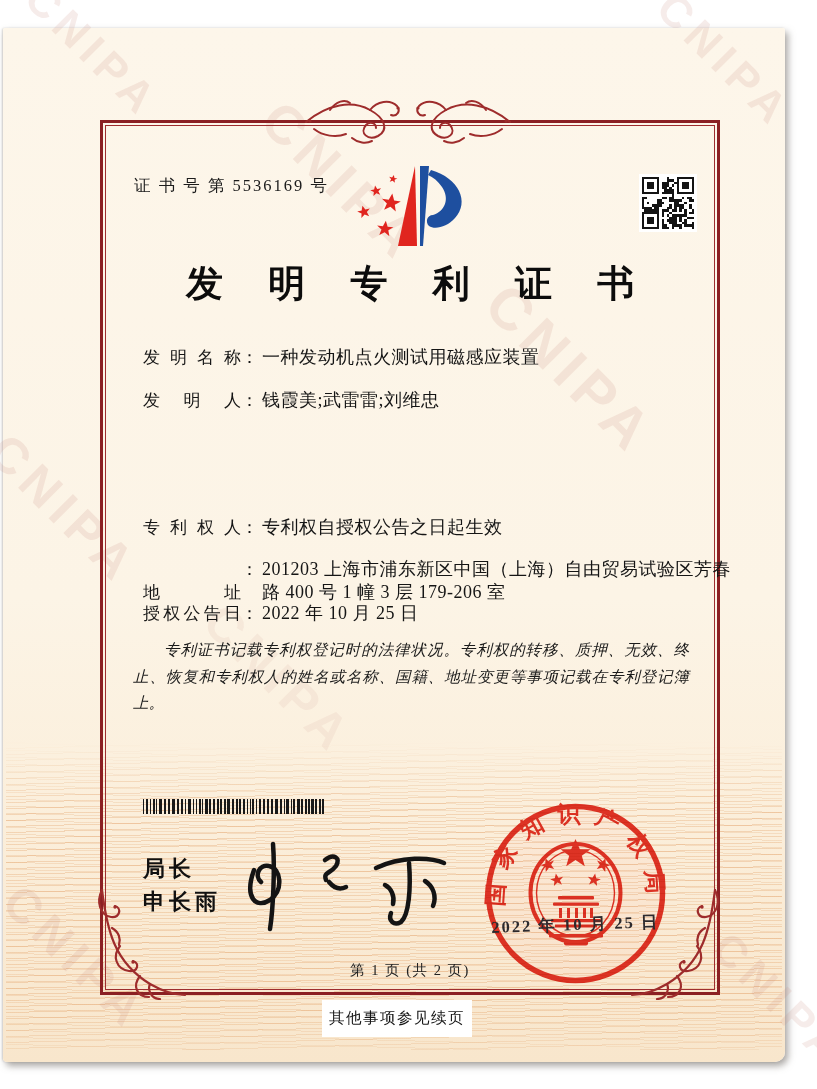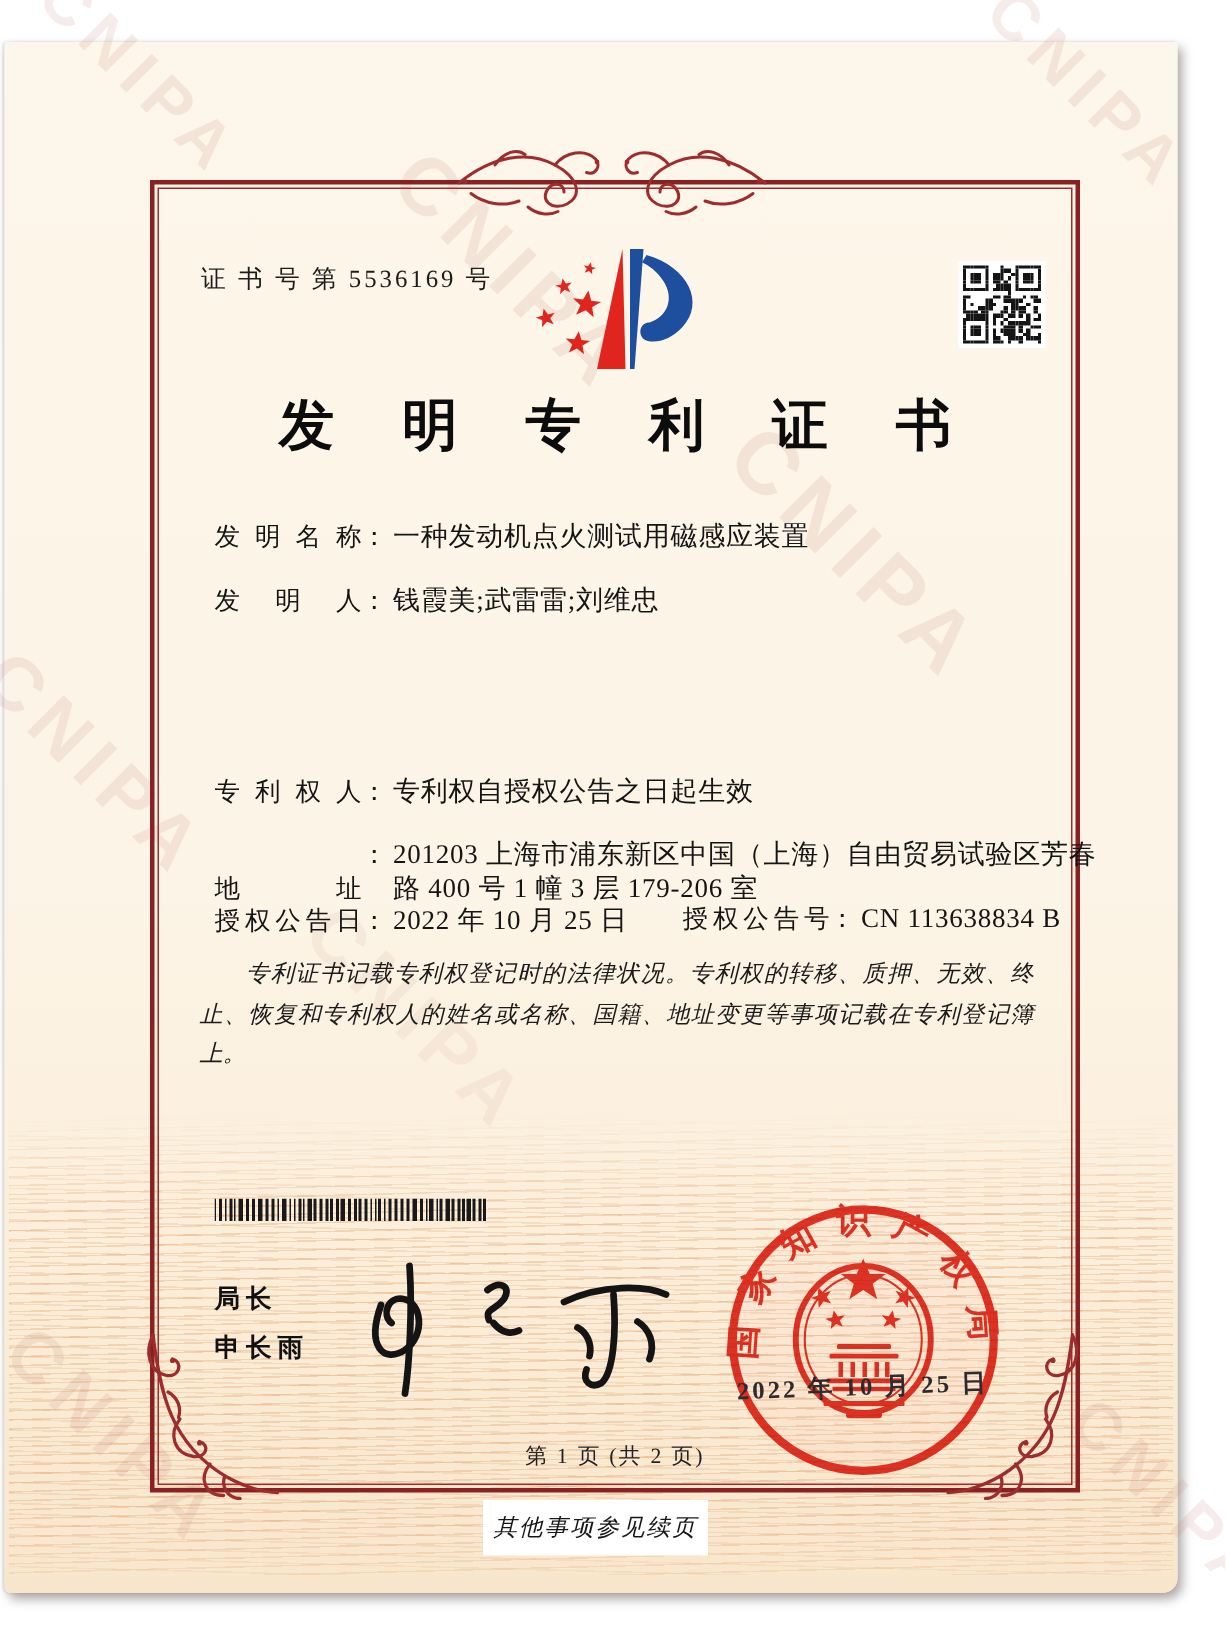--- a/index.html
+++ b/index.html
@@ -42,29 +42,29 @@
   .fcolon{font-size:17px;}
   .fvalue{margin-left:4px;letter-spacing:.5px;}
   .fvalue.wrap{display:inline-block;white-space:normal;width:472px;vertical-align:top;line-height:23px;}
   .pair2{position:absolute;left:312px;top:0;}
   
   .body-text{position:absolute;left:133px;top:637px;width:556px;font-size:15.5px;line-height:26.5px;
              text-align:justify;font-style:italic;color:#1b1b1b;}
   .body-text p{margin:0;text-indent:2em;}
   
   .official{position:absolute;left:143px;font-family:"Liberation Sans","DejaVu Sans",sans-serif;
-            font-weight:700;font-size:17px;letter-spacing:4px;color:#111;}
+            font-weight:700;font-size:22px;letter-spacing:4px;color:#111;}
   .sig{position:absolute;left:228px;top:830px;}
   
   .seal{position:absolute;left:482px;top:800px;width:187px;height:187px;mix-blend-mode:multiply;opacity:.95;}
   
   .page-num{position:absolute;left:100px;top:961px;width:620px;text-align:center;font-size:14.5px;letter-spacing:1.5px;color:#222;}
   .cont-strip{position:absolute;left:322px;top:1000px;width:150px;height:37px;background:#ffffff;
               display:flex;align-items:center;justify-content:center;}
-  .cont-strip .txt{font-size:15.5px;font-style:italic;letter-spacing:1.5px;color:#161616;}
+  .cont-strip .txt{font-size:15.5px;letter-spacing:1.5px;color:#161616;}
 </style>
 </head>
 <body>
 
 <div class="canvas">
   <div class="page"></div>
   <div class="waves"></div>
 
   <div class="wm" style="left:8px;top:25px;font-size:44px">CNIPA</div>
   <div class="wm" style="left:640px;top:35px;font-size:44px">CNIPA</div>
@@ -586,23 +586,20 @@
     <span class="flabel">发明名称</span><span class="fcolon">：</span><span class="fvalue">一种发动机点火测试用磁感应装置</span>
   </div>
   <div class="field-row" style="top:515px">
     <span class="flabel">专利权人</span><span class="fcolon">：</span><span class="fvalue">专利权自授权公告之日起生效</span>
   </div>
   <div class="field-row" style="top:558px">
     <span class="flabel">地址</span><span class="fcolon">：</span><span class="fvalue wrap">201203 上海市浦东新区中国（上海）自由贸易试验区芳春路 400 号 1 幢 3 层 179-206 室</span>
   </div>
   <div class="field-row" style="top:601px">
     <span class="flabel">授权公告日</span><span class="fcolon">：</span><span class="fvalue">2022 年 10 月 25 日</span>
-    <span class="pair2">
-      <span class="flabel">授权公告号</span><span class="fcolon">：</span><span class="fvalue">CN 113638834 B</span>
-    </span>
   </div>
 
   <div class="body-text">
     <p>专利证书记载专利权登记时的法律状况。专利权的转移、质押、无效、终止、恢复和专利权人的姓名或名称、国籍、地址变更等事项记载在专利登记簿上。</p>
   </div>
 
   <div class="barcode">
       <span style="width:1px"></span>
       <i style="width:2px"></i>
       <span style="width:2px"></span>

